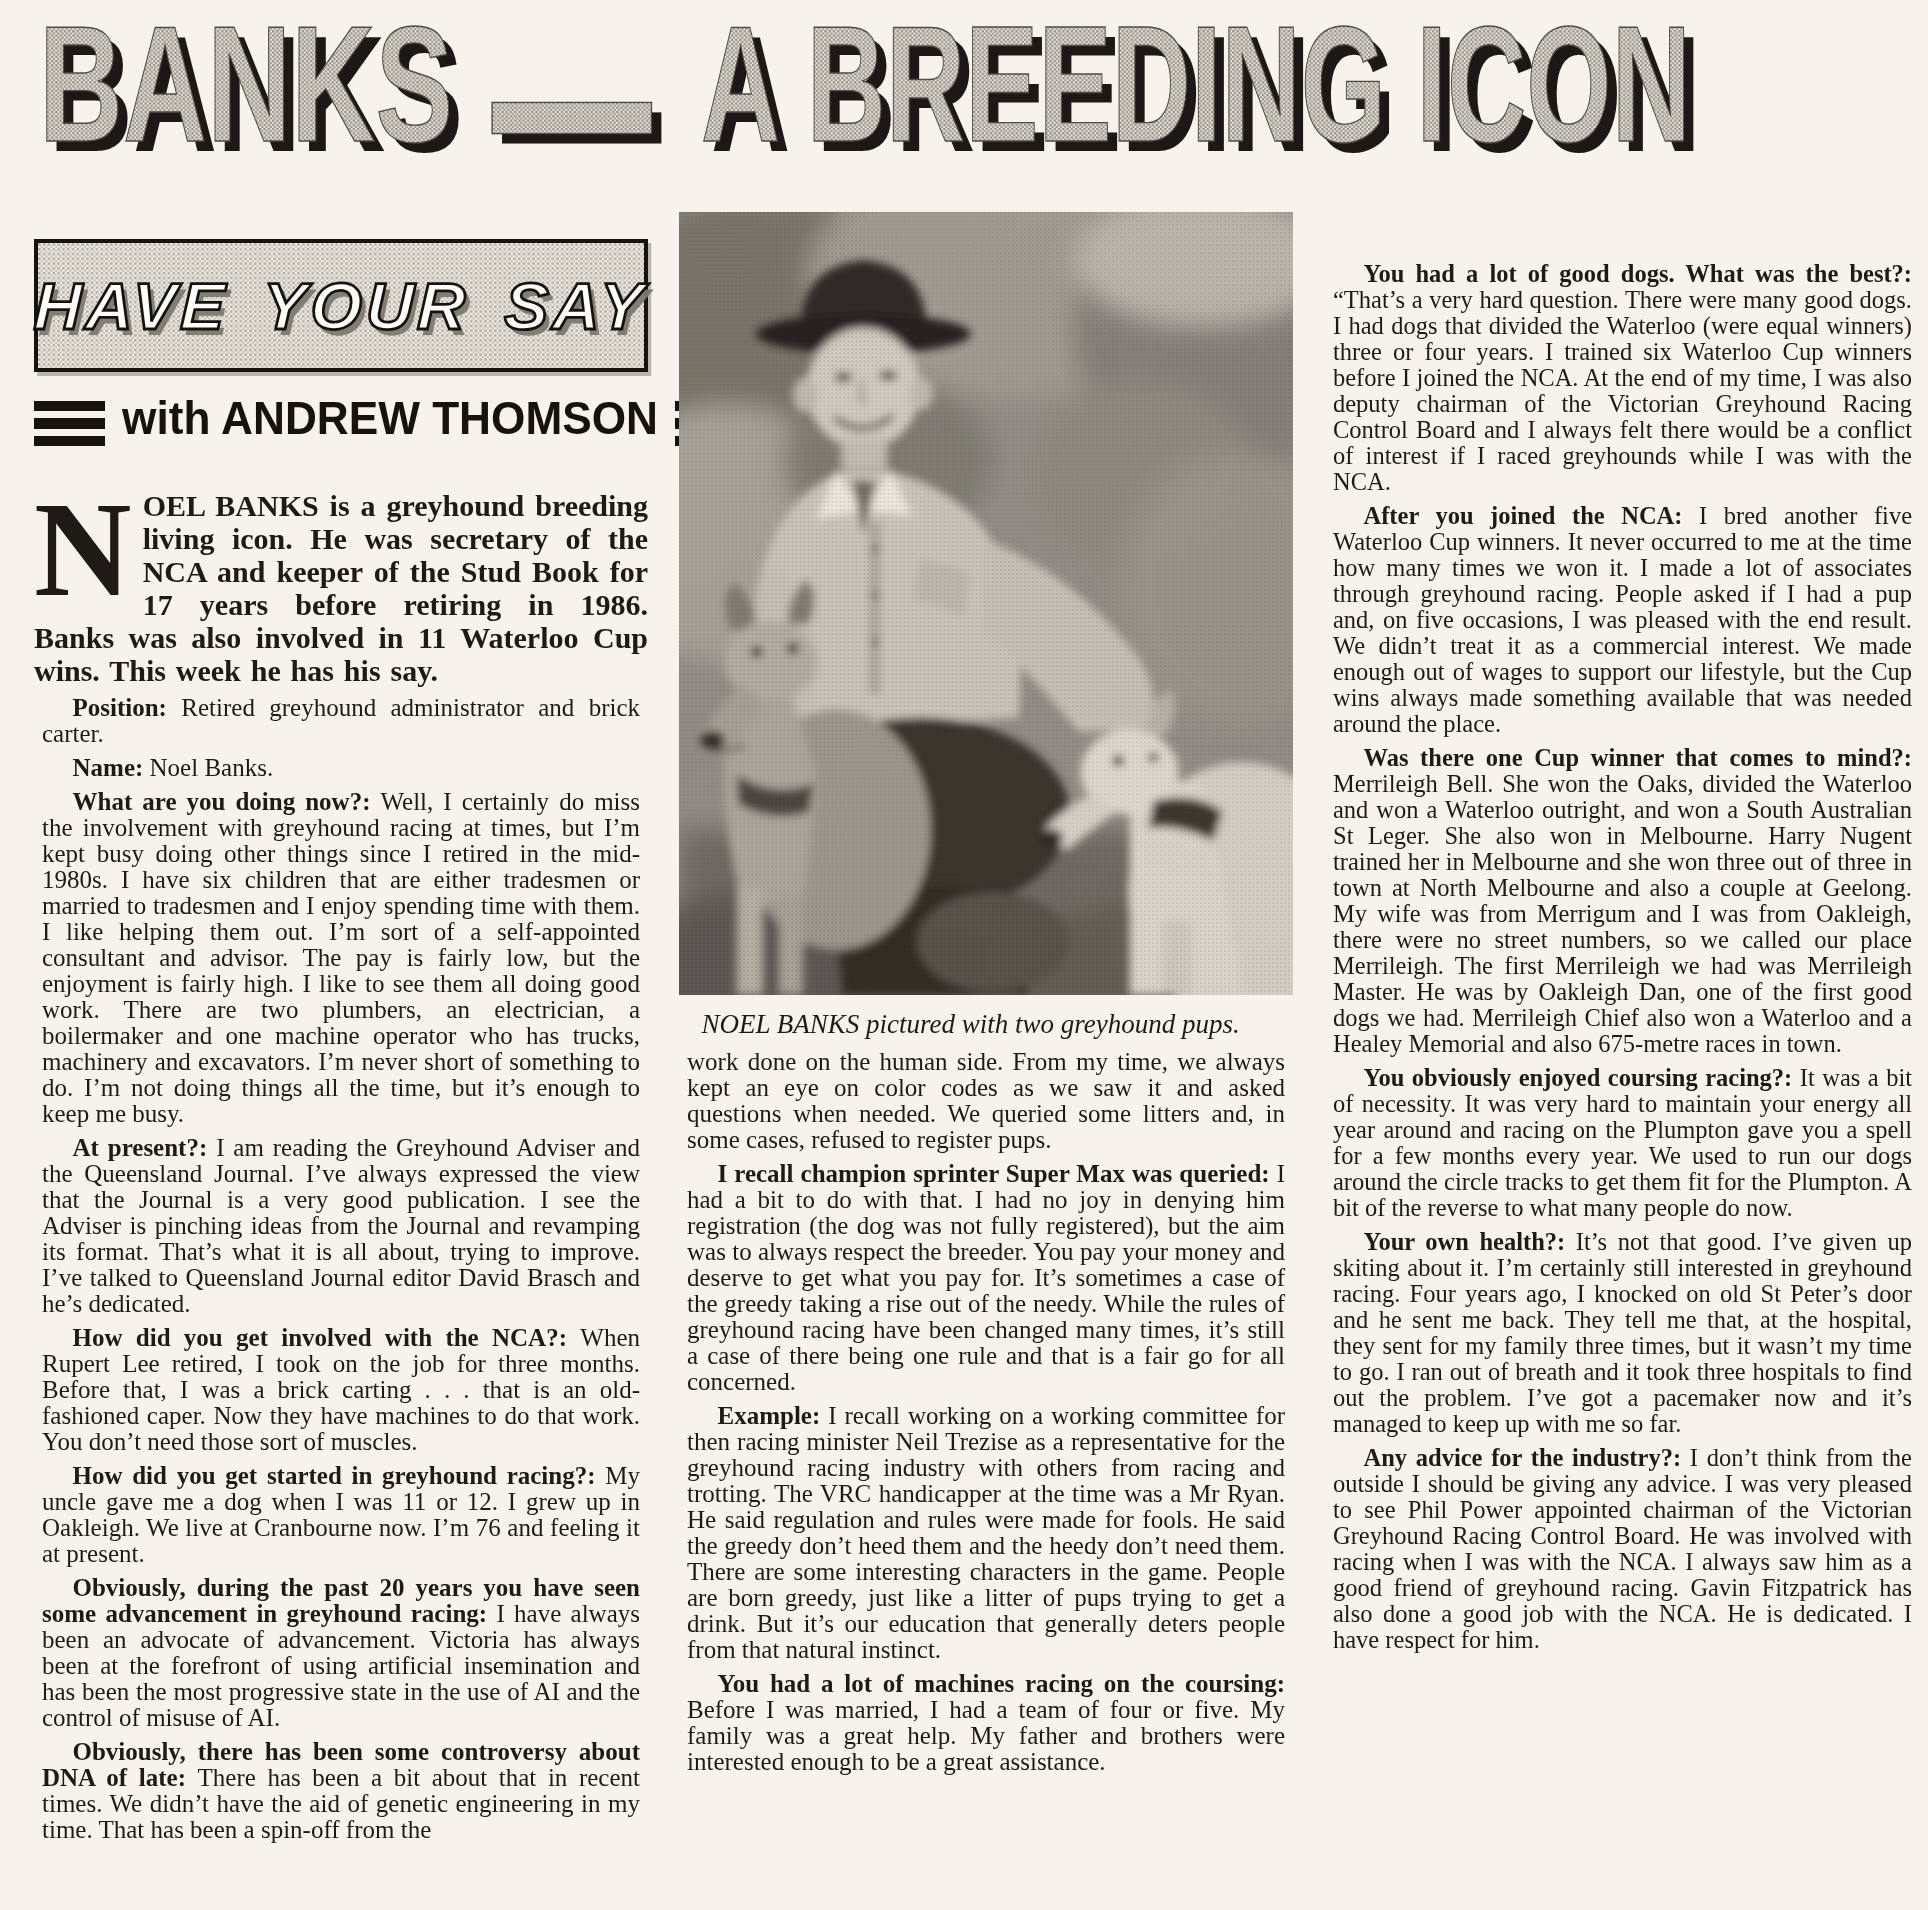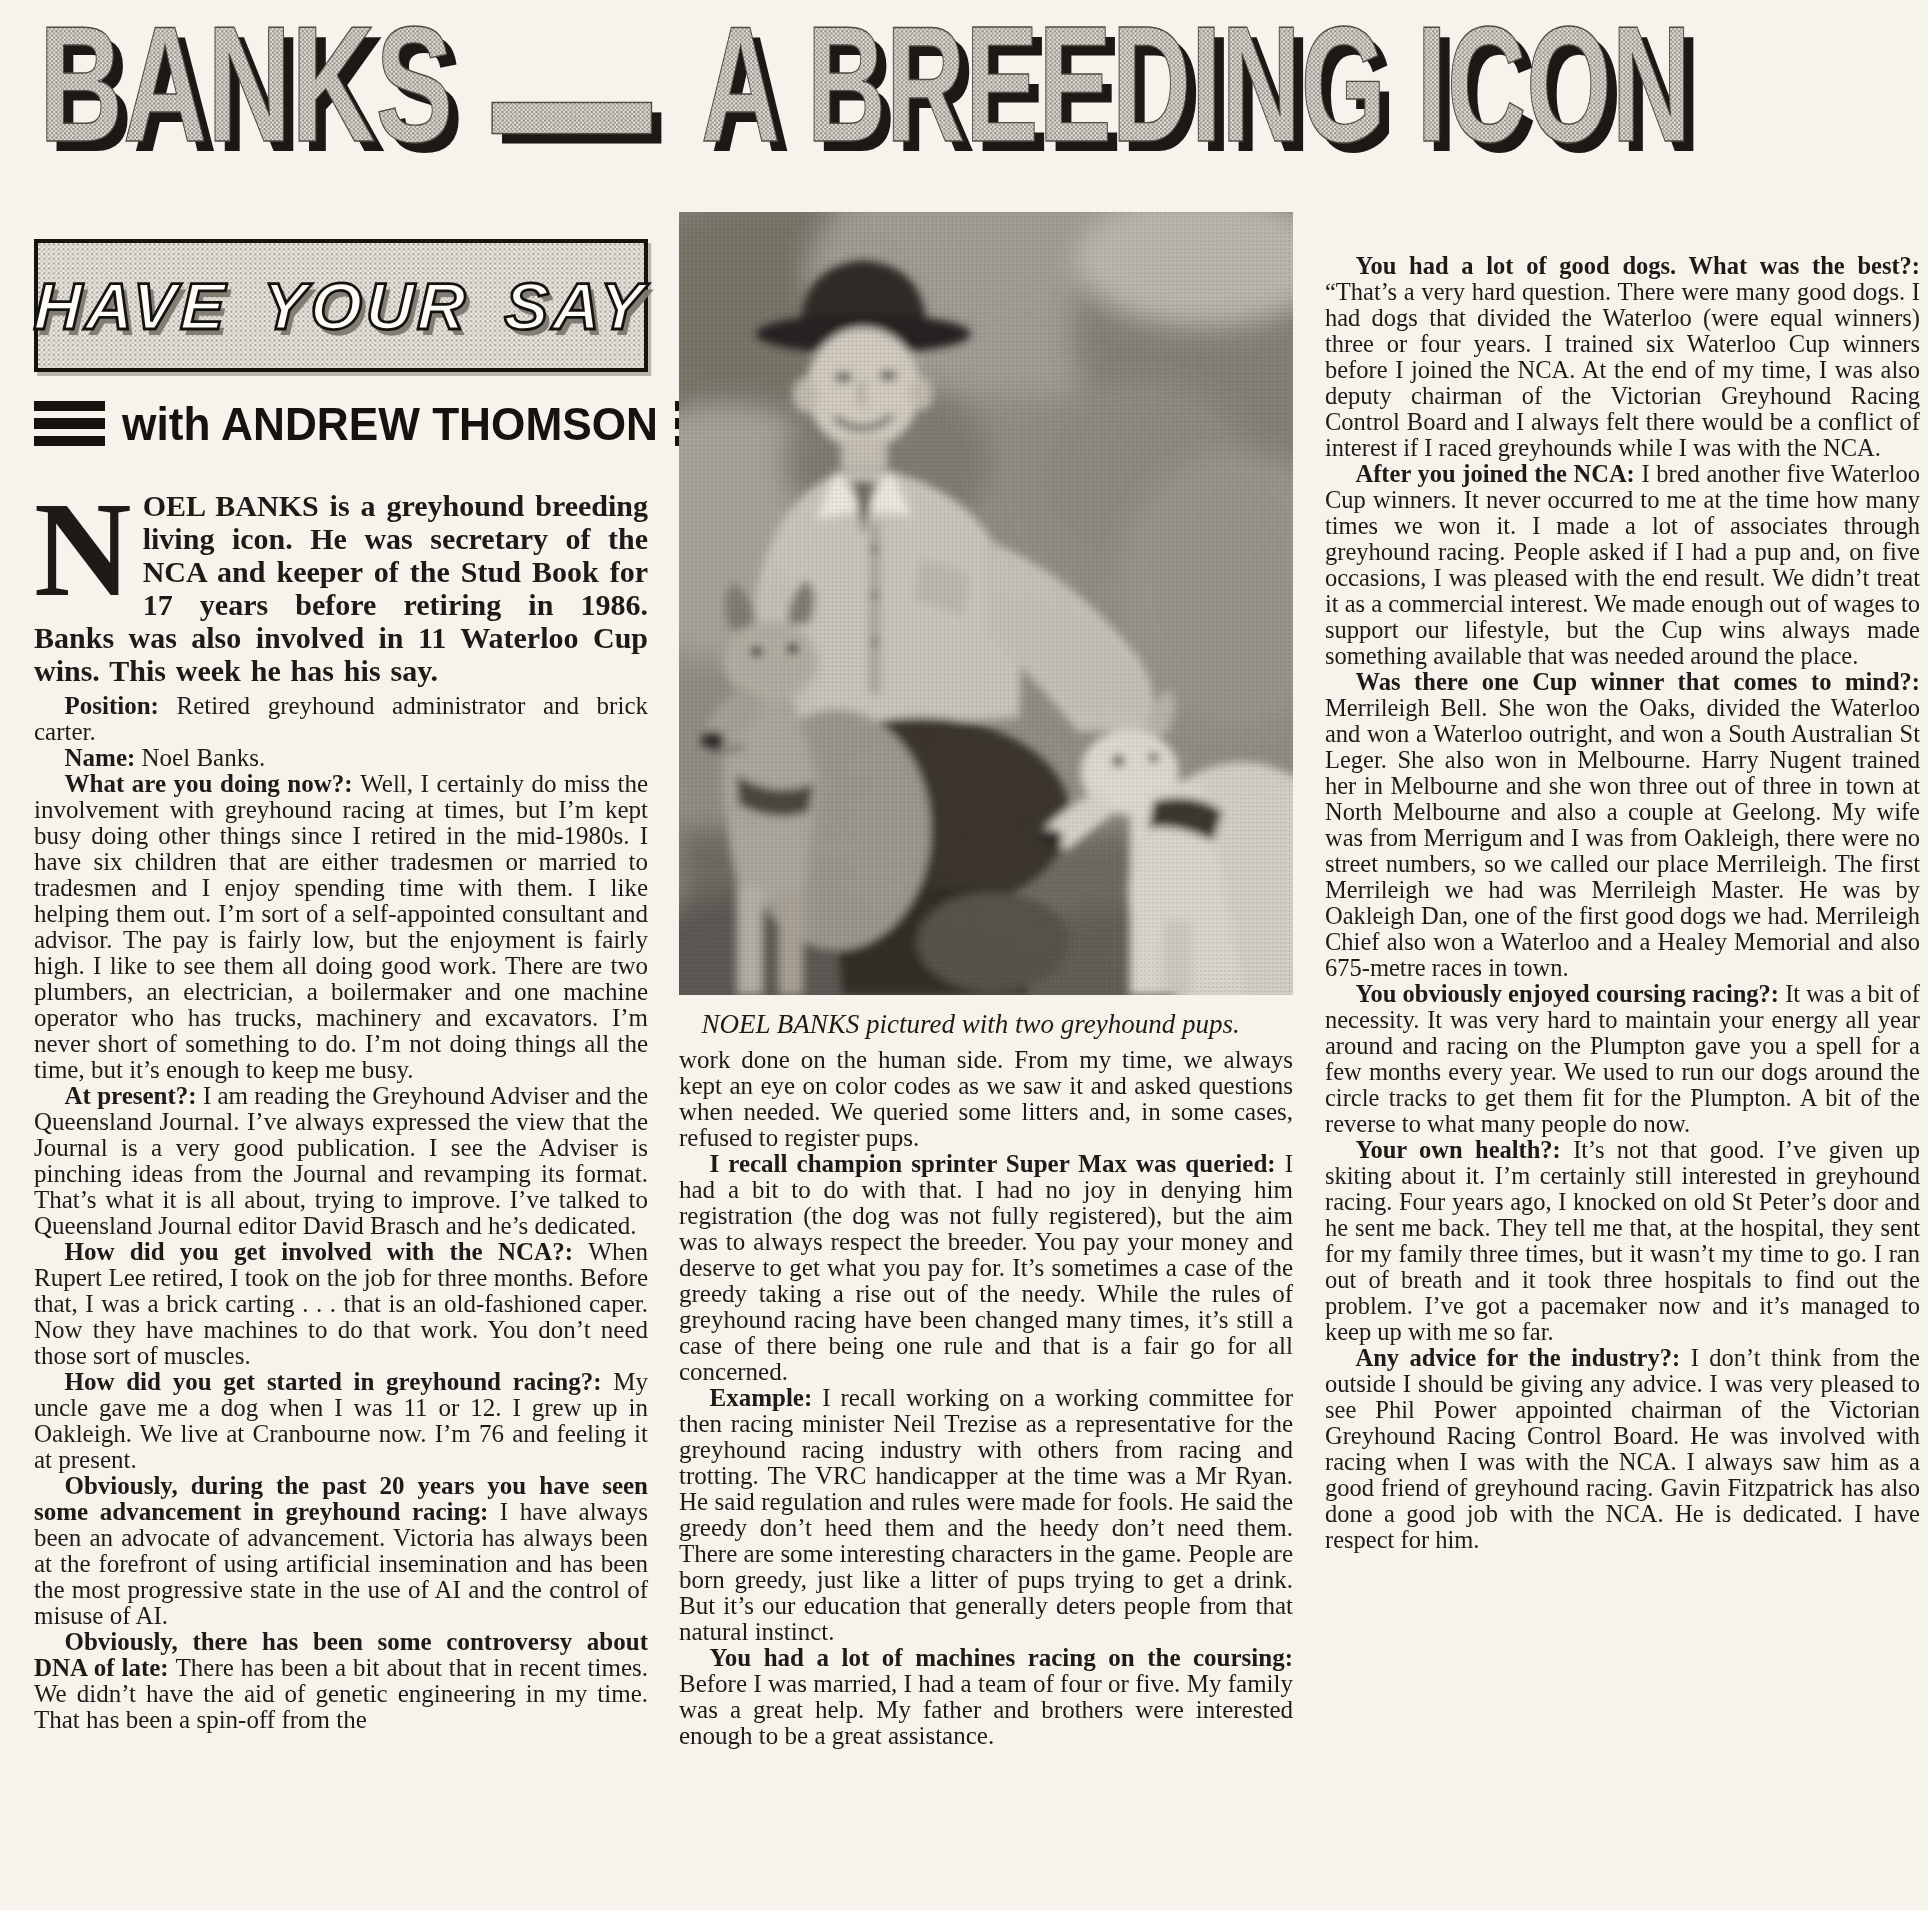--- a/index.html
+++ b/index.html
@@ -31,41 +31,41 @@
   .banner-text{
     font:italic 900 66px/1 "Liberation Sans", sans-serif;
     color:#fdfdfa;
     -webkit-text-stroke:2.8px #16130f;
     letter-spacing:4px;word-spacing:13px;
     text-shadow:4.8px 5.6px 0 rgba(125,121,112,.95);
     transform:skewX(-2deg);
     white-space:nowrap;
   }
   
-  .byline{display:flex;align-items:center;justify-content:space-between;margin-top:21.7px;}
+  .byline{display:flex;align-items:flex-start;justify-content:space-between;margin-top:21.7px;}
   .tbar{width:71px;flex:0 0 auto;}
   .tbar i{display:block;height:10.4px;background:#16130f;margin:7.2px 0;}
   .byline-text{
     font:900 47px/1 "Liberation Sans", sans-serif;
     transform:scaleX(.94);transform-origin:center;
     white-space:nowrap;color:#16130f;
   }
   
   .intro{
     margin-top:35px;
     font-weight:bold;font-size:30px;line-height:33px;
     text-align:justify;word-spacing:2.4px;
   }
   .dropcap{
     float:left;font-weight:bold;font-size:135px;line-height:.78;
     margin:8px 11.2px 0 0;
   }
   
   .body-text p{
-    margin:0;font-size:25px;line-height:26px;
+    margin:8px;font-size:25px;line-height:26px;
     text-align:justify;text-indent:30.5px;
   }
   .body-text p.no-indent{text-indent:0;}
   .body-text b{font-weight:bold;}
   #col-left  .body-text{margin-top:6.4px;}
   #col-mid   .body-text{margin-top:6.4px;}
   #col-right .body-text p{font-size:24.5px;line-height:26px;}
   
   .photo{margin:0;width:614px;height:783px;}
   .photo svg{display:block;width:100%;height:100%;}

